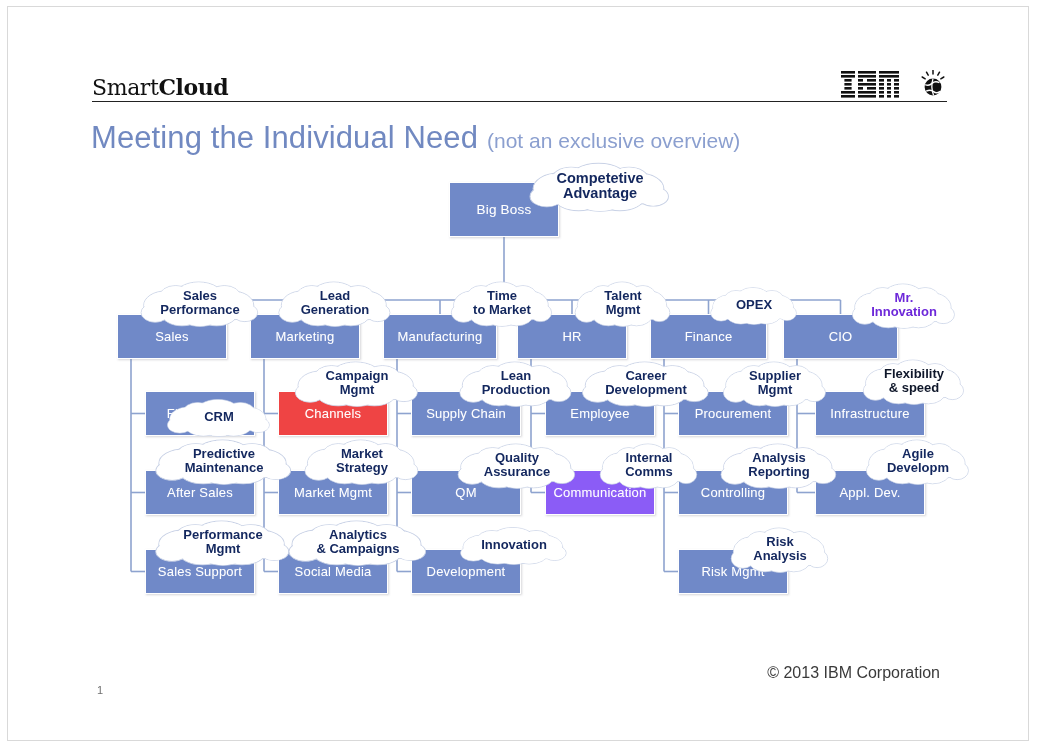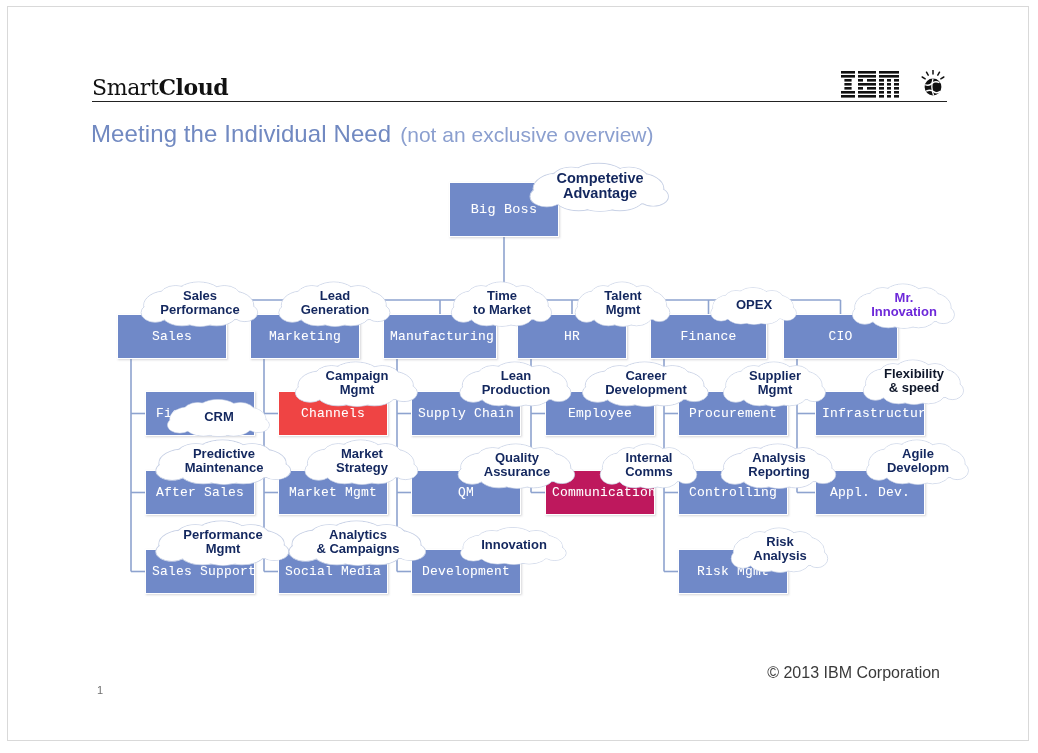--- a/index.html
+++ b/index.html
@@ -39,21 +39,21 @@
     border-top:1.6px solid #222;
   }
 
   
   #title-row{
     position:absolute; left:91px; top:120px;
     white-space:nowrap;
     display:flex; align-items:baseline; gap:9px;
   }
   #title-main{
-    font-size:24px; color:#7189c1; font-weight:400; letter-spacing:0.1px;
+    font-size:31px; color:#7189c1; font-weight:400; letter-spacing:0.1px;
   }
   #title-sub{
     font-size:21px; color:#8b9fcf; font-weight:400;
   }
 
   
   #diagram{
     position:absolute; left:0; top:0; width:1038px; height:753px;
   }
   #connectors{
@@ -65,21 +65,21 @@
     box-sizing:border-box;
     background:#7089c8;
     border:1px solid #ffffff;
     box-shadow:1px 1px 2px rgba(120,120,130,.30);
     display:flex; align-items:center; justify-content:center;
     color:#ffffff; font-size:13px; letter-spacing:.2px;
     text-shadow:0 0 1px rgba(255,255,255,.25);
   }
   .node .node-label{
     display:block; padding:0 6px; text-align:center;
-    white-space:nowrap; overflow:hidden;font-family:Liberation Mono, monospace;
+    white-space:nowrap; overflow:hidden;
   }
   .node.root{ font-size:13.5px; }
 
   
   .cloud{
     position:absolute;
     display:flex; align-items:center; justify-content:center;
     text-align:center;
     font-weight:700; font-size:13px; line-height:1.05;
     color:#13275e;
@@ -255,21 +255,21 @@
       </div>
       <div class="node" style="left: 411px; top: 549px; width: 110px; height: 45px; background: rgb(112, 137, 200); color: rgb(255, 255, 255);">
         <span class="node-label">Development</span>
       </div>
       <div class="node" style="left: 517px; top: 314px; width: 110px; height: 45px; background: rgb(112, 137, 200); color: rgb(255, 255, 255);">
         <span class="node-label">HR</span>
       </div>
       <div class="node" style="left: 545px; top: 391px; width: 110px; height: 45px; background: rgb(112, 137, 200); color: rgb(255, 255, 255);">
         <span class="node-label">Employee</span>
       </div>
-      <div class="node" style="left: 545px; top: 470px; width: 110px; height: 45px; background: #be185d; color: rgb(255, 255, 255);">
+      <div class="node" style="left: 545px; top: 470px; width: 110px; height: 45px; background: #8b5cf6; color: rgb(255, 255, 255);">
         <span class="node-label">Communication</span>
       </div>
       <div class="node" style="left: 650px; top: 314px; width: 117px; height: 45px; background: rgb(112, 137, 200); color: rgb(255, 255, 255);">
         <span class="node-label">Finance</span>
       </div>
       <div class="node" style="left: 678px; top: 391px; width: 110px; height: 45px; background: rgb(112, 137, 200); color: rgb(255, 255, 255);">
         <span class="node-label">Procurement</span>
       </div>
       <div class="node" style="left: 678px; top: 470px; width: 110px; height: 45px; background: rgb(112, 137, 200); color: rgb(255, 255, 255);">
         <span class="node-label">Controlling</span>

